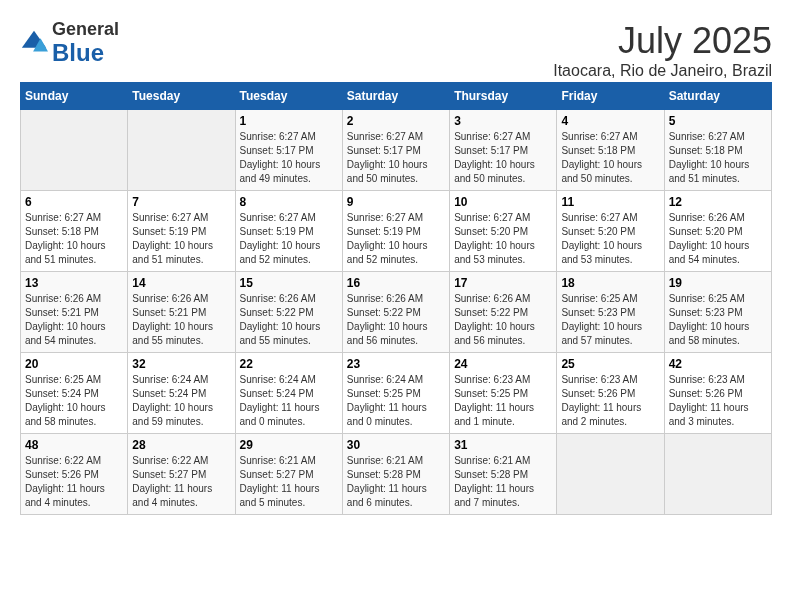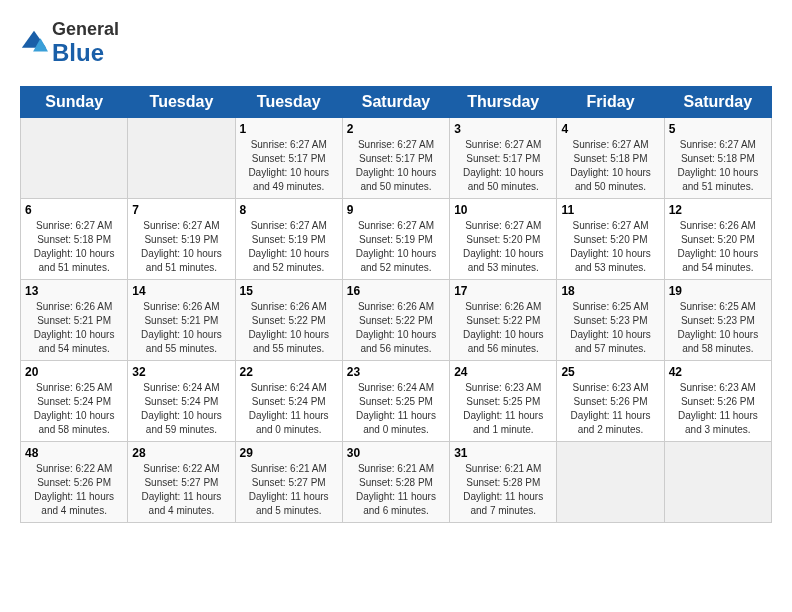--- a/index.html
+++ b/index.html
@@ -7,21 +7,21 @@
       font-family: Arial, sans-serif;
       background: #fff;
       width: 792px;
       min-height: 612px;
       padding: 20px;
     }
     .header {
       display: flex;
       justify-content: space-between;
       align-items: flex-start;
-      margin-bottom: 20px;
+      margin-bottom: 2px;
     }
     .logo {
       display: flex;
       align-items: center;
       gap: 4px;
     }
     .logo-text {
       display: flex;
       flex-direction: column;
       line-height: 1.1;
@@ -54,22 +54,22 @@
     }
     table {
       width: 100%;
       border-collapse: collapse;
       font-size: 10.5px;
     }
     thead tr th {
       background-color: #1a5fa8;
       color: #fff;
       padding: 6px 4px;
-      text-align: center;
-      font-size: 16px;
+      text-align: left;
+      font-size: 12px;
       font-weight: bold;
       border: 1px solid #1a5fa8;
     }
     tbody tr td {
       border: 1px solid #ccc;
       vertical-align: top;
       padding: 4px;
       width: 107px;
       height: 80px;
       background: #fff;
@@ -83,40 +83,43 @@
     .day-num {
       font-weight: bold;
       font-size: 12px;
       display: block;
       margin-bottom: 2px;
     }
     .day-info {
       color: #333;
       line-height: 1.4;
       font-size: 10px;
-      text-align: center;
     }
     .empty-cell {
       background: #f0f0f0 !important;
     }
   </style>
 </head>
 <body>
 
 <div class="header">
   <div class="logo">
     <svg class="logo-icon" viewBox="0 0 30 30">
       <polygon points="15,2 28,20 2,20" fill="#1a5fa8"></polygon>
       <polygon points="22,10 30,24 14,24" fill="#3a9fd8"></polygon>
     </svg>
     <div class="logo-text">
       <span class="logo-general">General</span>
       <span class="logo-blue">Blue</span>
     </div>
   </div>
+  <div class="title-block">
+    <div class="month-year">July 2025</div>
+    <div class="location">Itaocara, Rio de Janeiro, Brazil</div>
+  </div>
 </div>
 
 <table>
   <thead>
     <tr>
     <th>Sunday</th>
         <th>Tuesday</th>
         <th>Tuesday</th>
         <th>Saturday</th>
         <th>Thursday</th>

